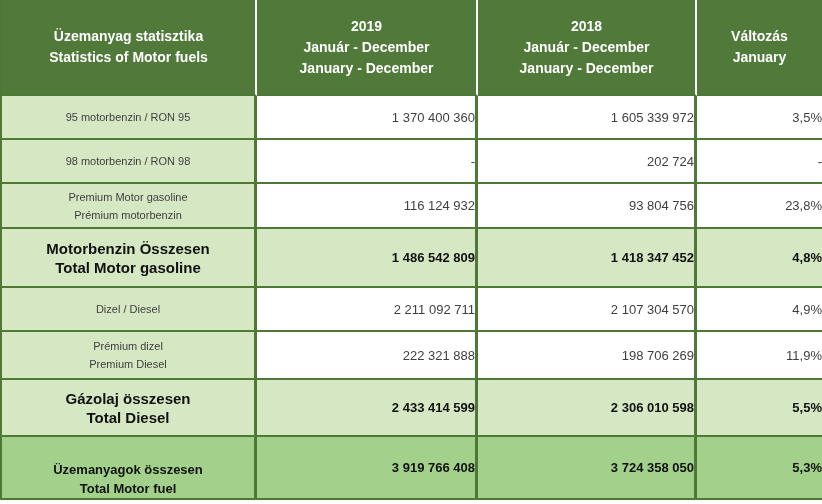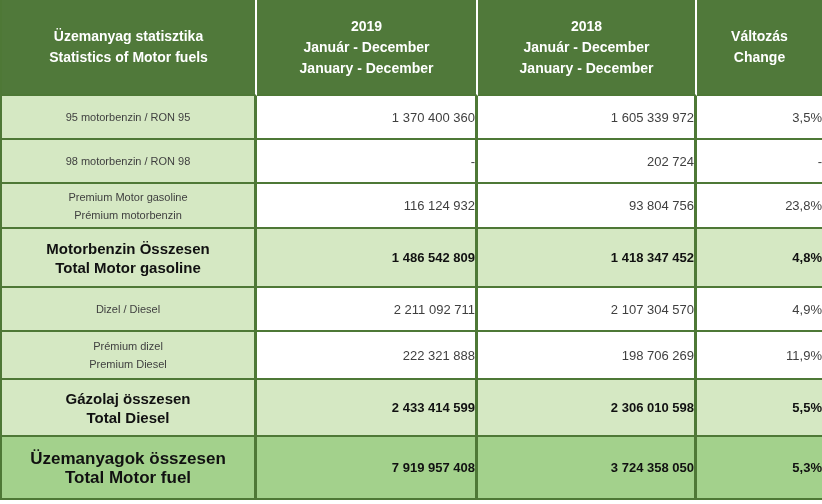--- a/index.html
+++ b/index.html
@@ -63,21 +63,21 @@
     font-size:13px;
     flex-direction:row;
     justify-content:flex-end;
     text-align:right;
   }
   
   .t-subtotal{background:var(--light-green);color:var(--bold-text);font-weight:bold;}
   .t-subtotal.lbl{font-size:15px;line-height:19px;}
   
   .t-total{background:var(--total-green);color:var(--bold-text);font-weight:bold;}
-  .t-total.lbl{font-size:17px;line-height:19px;}
+  .t-total.lbl{font-size:13px;line-height:19px;justify-content:flex-end;}
 </style>
 </head>
 <body>
 
 <div class="tbl">
 
   <div class="cell head">
     <span>Üzemanyag statisztika</span>
     <span>Statistics of Motor fuels</span>
   </div>
@@ -86,21 +86,21 @@
     <span>Január - December</span>
     <span>January - December</span>
   </div>
   <div class="cell head">
     <span>2018</span>
     <span>Január - December</span>
     <span>January - December</span>
   </div>
   <div class="cell head last">
     <span>Változás</span>
-    <span>Change</span>
+    <span>January</span>
   </div>
 
   <div class="cell lbl">
     <span>95 motorbenzin / RON 95</span>
     <span></span>
   </div>
   <div class="cell num">1 370 400 360</div>
   <div class="cell num">1 605 339 972</div>
   <div class="cell num">3,5%</div>
 
@@ -149,17 +149,17 @@
     <span>Total Diesel</span>
   </div>
   <div class="cell num t-subtotal">2 433 414 599</div>
   <div class="cell num t-subtotal">2 306 010 598</div>
   <div class="cell num t-subtotal">5,5%</div>
 
   <div class="cell lbl t-total">
     <span>Üzemanyagok összesen</span>
     <span>Total Motor fuel</span>
   </div>
-  <div class="cell num t-total">7 919 957 408</div>
+  <div class="cell num t-total">3 919 766 408</div>
   <div class="cell num t-total">3 724 358 050</div>
   <div class="cell num t-total">5,3%</div>
 
 </div>
 
 </body></html>

